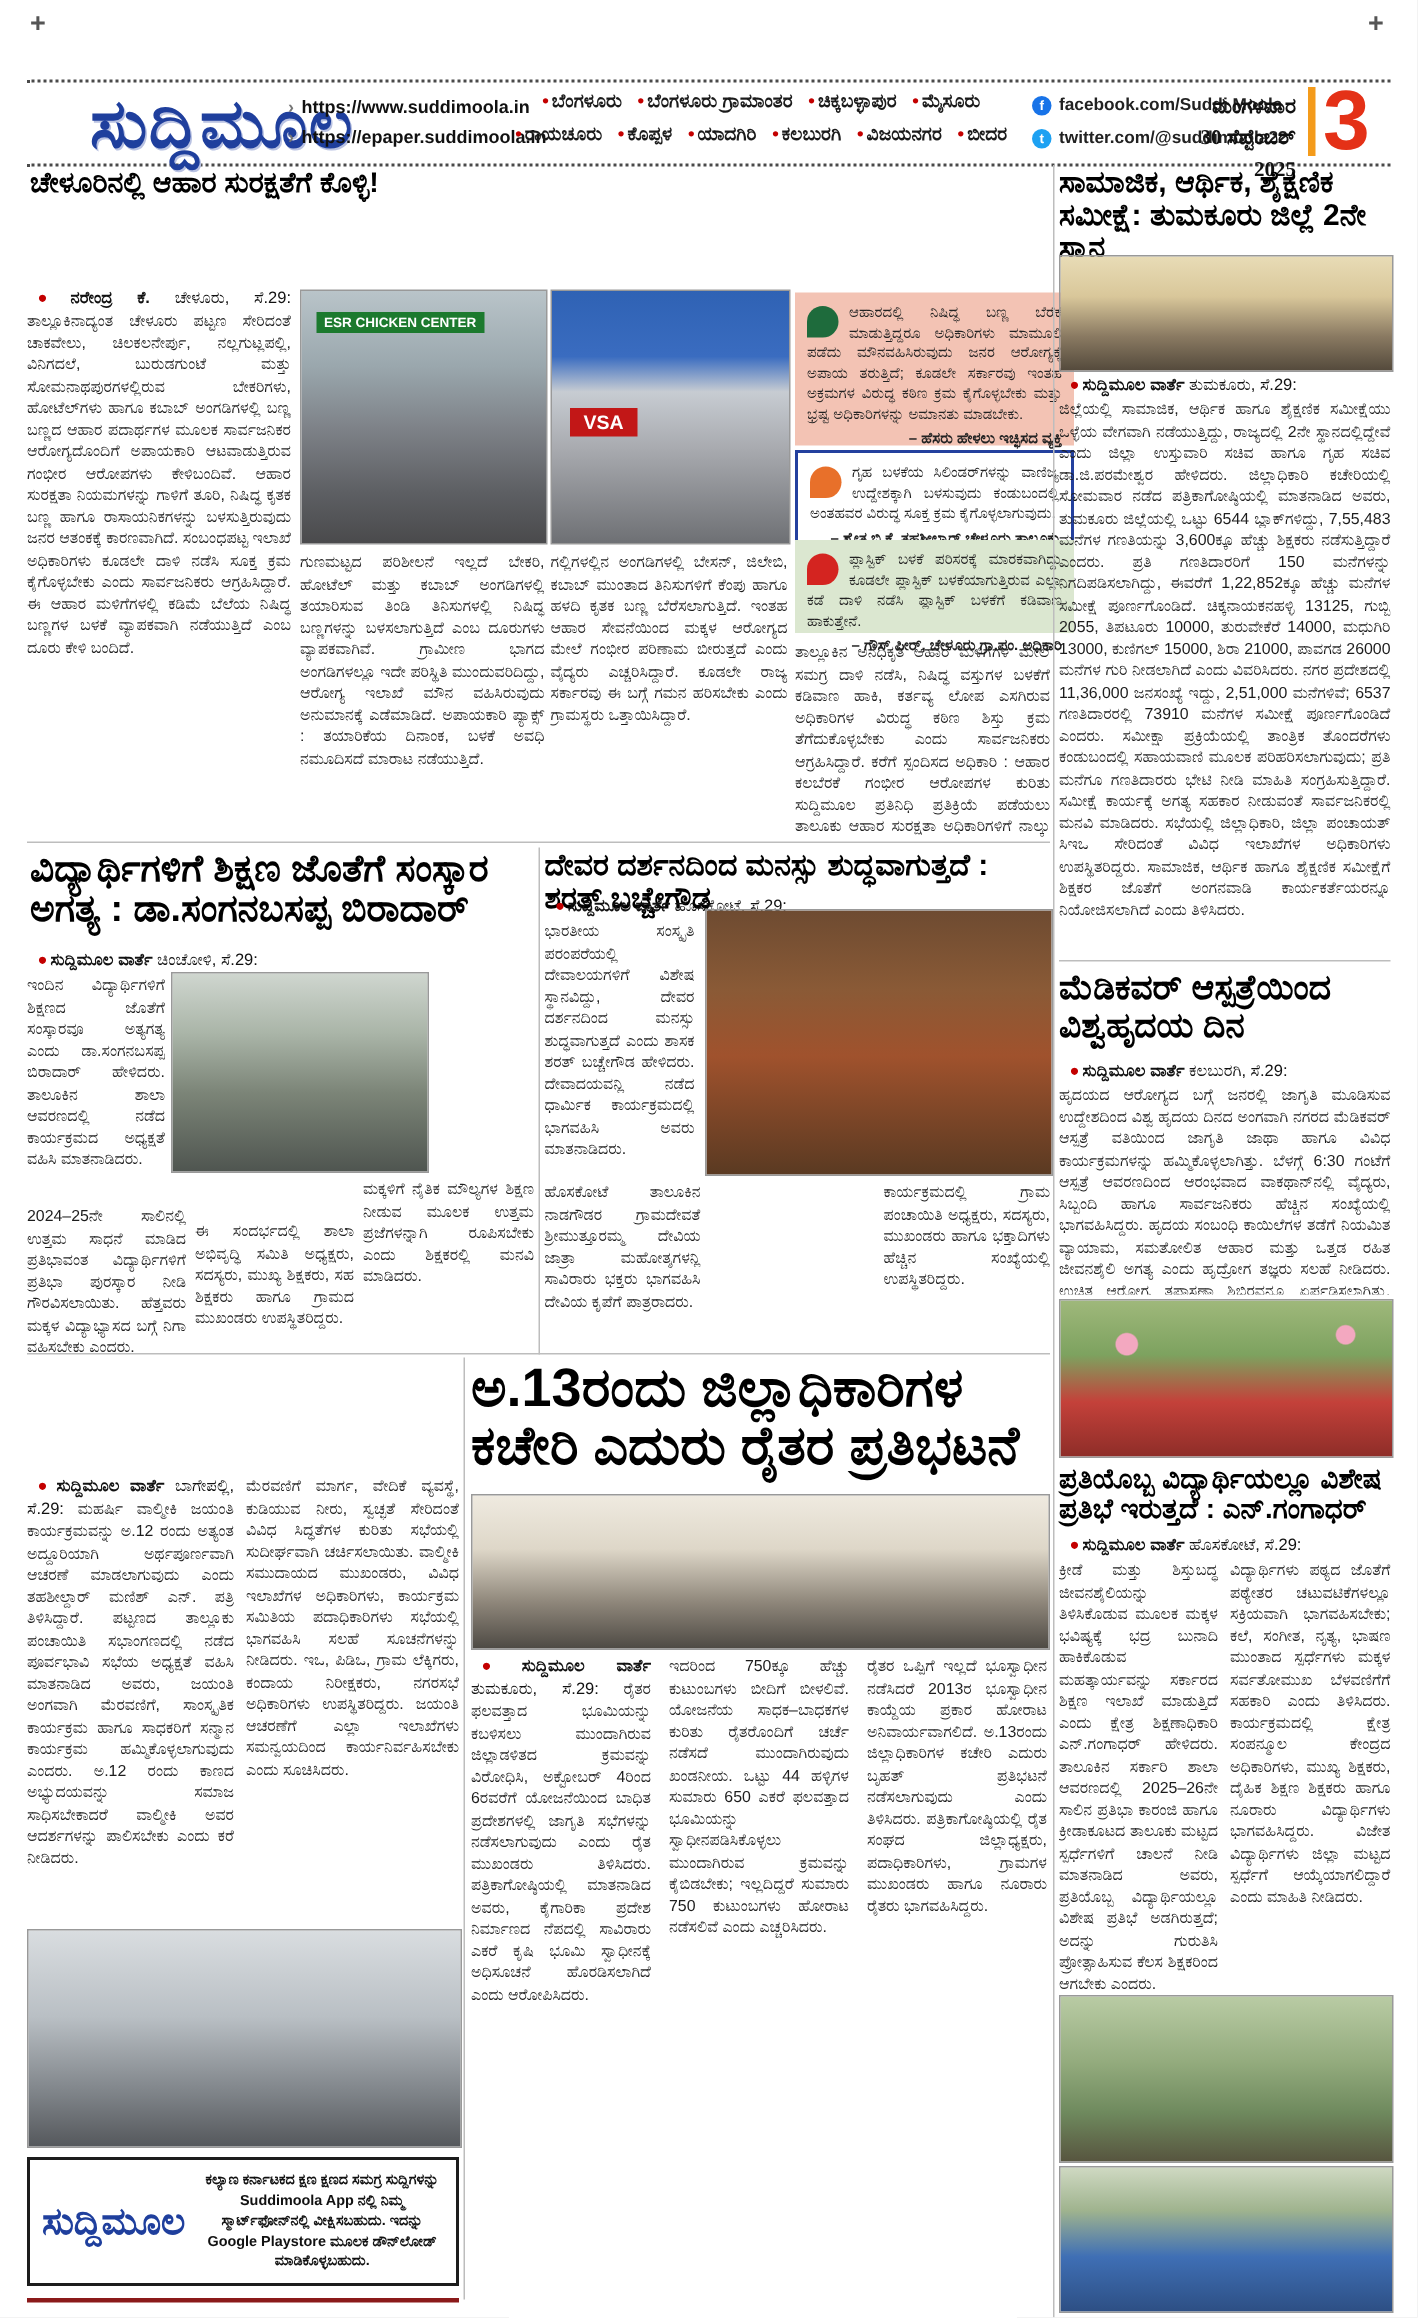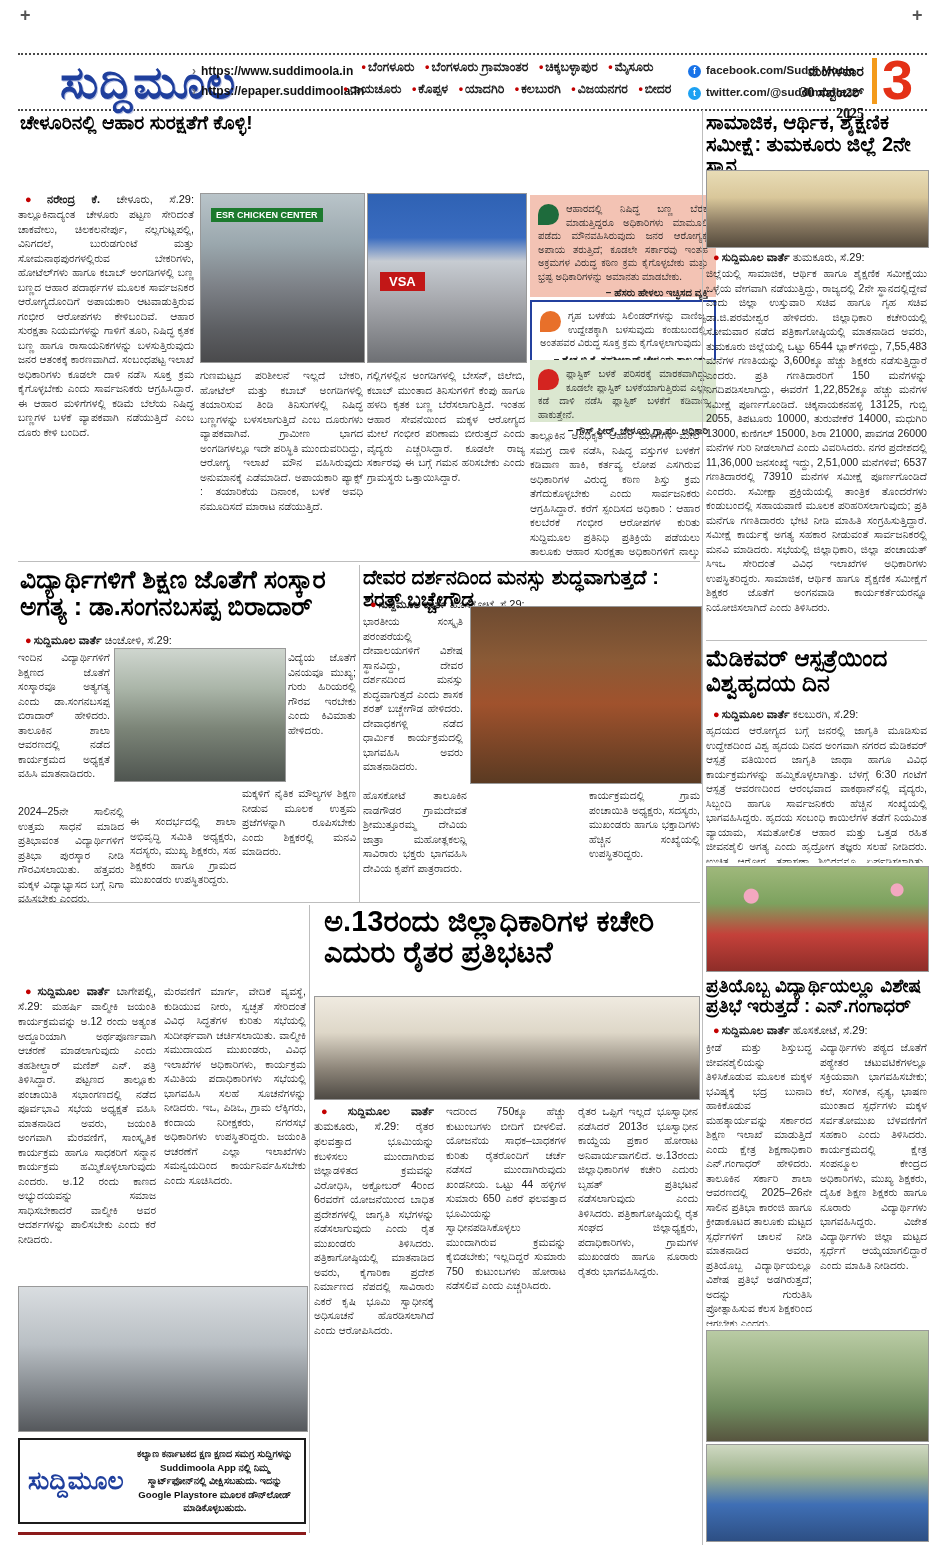--- a/index.html
+++ b/index.html
@@ -143,34 +143,33 @@
   <div class="abs body-txt" style="left:530px;top:428px;width:170px;height:132px;">ತಾಲ್ಲೂಕಿನ ಅನಧಿಕೃತ ಆಹಾರ ಮಳಿಗೆಗಳ ಮೇಲೆ ಸಮಗ್ರ ದಾಳಿ ನಡೆಸಿ, ನಿಷಿದ್ಧ ವಸ್ತುಗಳ ಬಳಕೆಗೆ ಕಡಿವಾಣ ಹಾಕಿ, ಕರ್ತವ್ಯ ಲೋಪ ಎಸಗಿರುವ ಅಧಿಕಾರಿಗಳ ವಿರುದ್ಧ ಕಠಿಣ ಶಿಸ್ತು ಕ್ರಮ ತೆಗೆದುಕೊಳ್ಳಬೇಕು ಎಂದು ಸಾರ್ವಜನಿಕರು ಆಗ್ರಹಿಸಿದ್ದಾರೆ. ಕರೆಗೆ ಸ್ಪಂದಿಸದ ಅಧಿಕಾರಿ : ಆಹಾರ ಕಲಬೆರಕೆ ಗಂಭೀರ ಆರೋಪಗಳ ಕುರಿತು ಸುದ್ದಿಮೂಲ ಪ್ರತಿನಿಧಿ ಪ್ರತಿಕ್ರಿಯೆ ಪಡೆಯಲು ತಾಲೂಕು ಆಹಾರ ಸುರಕ್ಷತಾ ಅಧಿಕಾರಿಗಳಿಗೆ ನಾಲ್ಕು ಬಾರಿ ಕರೆ ಮಾಡಿದರೆ, ಅವರು ಸ್ವೀಕರಿಸಲು ನಿರಾಕರಿಸಿದ್ದಾರೆ.</div>
 
   <div class="abs hrule" style="left:18px;top:561px;width:682px;"></div>
 
   <div class="abs headline" style="left:20px;top:566px;width:336px;font-size:25px;">ವಿದ್ಯಾರ್ಥಿಗಳಿಗೆ ಶಿಕ್ಷಣ ಜೊತೆಗೆ ಸಂಸ್ಕಾರ ಅಗತ್ಯ : ಡಾ.ಸಂಗನಬಸಪ್ಪ ಬಿರಾದಾರ್</div>
   <div class="abs byline" style="left:18px;top:634px;">
     <span class="dot">●</span><b>ಸುದ್ದಿಮೂಲ ವಾರ್ತೆ</b><span> ಚಿಂಚೋಳಿ, ಸೆ.29:</span>
   </div>
   <div class="abs body-txt" style="left:18px;top:650px;width:92px;height:130px;">ಇಂದಿನ ವಿದ್ಯಾರ್ಥಿಗಳಿಗೆ ಶಿಕ್ಷಣದ ಜೊತೆಗೆ ಸಂಸ್ಕಾರವೂ ಅತ್ಯಗತ್ಯ ಎಂದು ಡಾ.ಸಂಗನಬಸಪ್ಪ ಬಿರಾದಾರ್ ಹೇಳಿದರು. ತಾಲೂಕಿನ ಶಾಲಾ ಆವರಣದಲ್ಲಿ ನಡೆದ ಕಾರ್ಯಕ್ರಮದ ಅಧ್ಯಕ್ಷತೆ ವಹಿಸಿ ಮಾತನಾಡಿದರು.</div>
   <div class="abs photo ph-group1" style="left:114px;top:648px;width:170px;height:132px;"></div>
-  <div class="abs body-txt" style="left:288px;top:650px;width:68px;height:130px;">ವಿದ್ಯೆಯ ಜೊತೆಗೆ ವಿನಯವೂ ಮುಖ್ಯ; ಗುರು ಹಿರಿಯರಲ್ಲಿ ಗೌರವ ಇರಬೇಕು ಎಂದು ಕಿವಿಮಾತು ಹೇಳಿದರು.</div>
   <div class="abs body-txt" style="left:18px;top:786px;width:106px;height:114px;margin-top:18px;">2024–25ನೇ ಸಾಲಿನಲ್ಲಿ ಉತ್ತಮ ಸಾಧನೆ ಮಾಡಿದ ಪ್ರತಿಭಾವಂತ ವಿದ್ಯಾರ್ಥಿಗಳಿಗೆ ಪ್ರತಿಭಾ ಪುರಸ್ಕಾರ ನೀಡಿ ಗೌರವಿಸಲಾಯಿತು. ಹೆತ್ತವರು ಮಕ್ಕಳ ವಿದ್ಯಾಭ್ಯಾಸದ ಬಗ್ಗೆ ನಿಗಾ ವಹಿಸಬೇಕು ಎಂದರು.</div>
   <div class="abs body-txt" style="left:130px;top:786px;width:106px;height:114px;margin-top:28px;">ಈ ಸಂದರ್ಭದಲ್ಲಿ ಶಾಲಾ ಅಭಿವೃದ್ಧಿ ಸಮಿತಿ ಅಧ್ಯಕ್ಷರು, ಸದಸ್ಯರು, ಮುಖ್ಯ ಶಿಕ್ಷಕರು, ಸಹ ಶಿಕ್ಷಕರು ಹಾಗೂ ಗ್ರಾಮದ ಮುಖಂಡರು ಉಪಸ್ಥಿತರಿದ್ದರು.</div>
   <div class="abs body-txt" style="left:242px;top:786px;width:114px;height:114px;">ಮಕ್ಕಳಿಗೆ ನೈತಿಕ ಮೌಲ್ಯಗಳ ಶಿಕ್ಷಣ ನೀಡುವ ಮೂಲಕ ಉತ್ತಮ ಪ್ರಜೆಗಳನ್ನಾಗಿ ರೂಪಿಸಬೇಕು ಎಂದು ಶಿಕ್ಷಕರಲ್ಲಿ ಮನವಿ ಮಾಡಿದರು.</div>
 
   <div class="abs vrule" style="left:359px;top:565px;height:338px;"></div>
 
   <div class="abs headline" style="left:363px;top:567px;width:337px;font-size:20px;">ದೇವರ ದರ್ಶನದಿಂದ ಮನಸ್ಸು ಶುದ್ಧವಾಗುತ್ತದೆ : ಶರತ್ ಬಚ್ಚೇಗೌಡ</div>
   <div class="abs byline" style="left:363px;top:598px;">
     <span class="dot">●</span><b>ಸುದ್ದಿಮೂಲ ವಾರ್ತೆ</b><span> ಹೊಸಕೋಟೆ, ಸೆ.29:</span>
   </div>
-  <div class="abs body-txt" style="left:363px;top:614px;width:100px;height:168px;">ಭಾರತೀಯ ಸಂಸ್ಕೃತಿ ಪರಂಪರೆಯಲ್ಲಿ ದೇವಾಲಯಗಳಿಗೆ ವಿಶೇಷ ಸ್ಥಾನವಿದ್ದು, ದೇವರ ದರ್ಶನದಿಂದ ಮನಸ್ಸು ಶುದ್ಧವಾಗುತ್ತದೆ ಎಂದು ಶಾಸಕ ಶರತ್ ಬಚ್ಚೇಗೌಡ ಹೇಳಿದರು. ದೇವಾಧಕಗಳ್ಲಿ ನಡೆದ ಧಾರ್ಮಿಕ ಕಾರ್ಯಕ್ರಮದಲ್ಲಿ ಭಾಗವಹಿಸಿ ಅವರು ಮಾತನಾಡಿದರು.</div>
+  <div class="abs body-txt" style="left:363px;top:614px;width:100px;height:168px;">ಭಾರತೀಯ ಸಂಸ್ಕೃತಿ ಪರಂಪರೆಯಲ್ಲಿ ದೇವಾಲಯಗಳಿಗೆ ವಿಶೇಷ ಸ್ಥಾನವಿದ್ದು, ದೇವರ ದರ್ಶನದಿಂದ ಮನಸ್ಸು ಶುದ್ಧವಾಗುತ್ತದೆ ಎಂದು ಶಾಸಕ ಶರತ್ ಬಚ್ಚೇಗೌಡ ಹೇಳಿದರು. ದೇವಾದಯವನ್ಲಿ ನಡೆದ ಧಾರ್ಮಿಕ ಕಾರ್ಯಕ್ರಮದಲ್ಲಿ ಭಾಗವಹಿಸಿ ಅವರು ಮಾತನಾಡಿದರು.</div>
   <div class="abs photo ph-temple" style="left:470px;top:606px;width:230px;height:176px;"></div>
-  <div class="abs body-txt" style="left:363px;top:788px;width:104px;height:112px;">ಹೊಸಕೋಟೆ ತಾಲೂಕಿನ ನಾಡಗೌಡರ ಗ್ರಾಮದೇವತೆ ಶ್ರೀಮುತ್ತೂರಮ್ಮ ದೇವಿಯ ಜಾತ್ರಾ ಮಹೋತ್ಲಕಲನ್ಲಿ ಸಾವಿರಾರು ಭಕ್ತರು ಭಾಗವಹಿಸಿ ದೇವಿಯ ಕೃಪೆಗೆ ಪಾತ್ರರಾದರು.</div>
+  <div class="abs body-txt" style="left:363px;top:788px;width:104px;height:112px;">ಹೊಸಕೋಟೆ ತಾಲೂಕಿನ ನಾಡಗೌಡರ ಗ್ರಾಮದೇವತೆ ಶ್ರೀಮುತ್ತೂರಮ್ಮ ದೇವಿಯ ಜಾತ್ರಾ ಮಹೋತ್ಶಗಳನ್ಲಿ ಸಾವಿರಾರು ಭಕ್ತರು ಭಾಗವಹಿಸಿ ದೇವಿಯ ಕೃಪೆಗೆ ಪಾತ್ರರಾದರು.</div>
   <div class="abs body-txt" style="left:589px;top:788px;width:111px;height:112px;">ಕಾರ್ಯಕ್ರಮದಲ್ಲಿ ಗ್ರಾಮ ಪಂಚಾಯಿತಿ ಅಧ್ಯಕ್ಷರು, ಸದಸ್ಯರು, ಮುಖಂಡರು ಹಾಗೂ ಭಕ್ತಾದಿಗಳು ಹೆಚ್ಚಿನ ಸಂಖ್ಯೆಯಲ್ಲಿ ಉಪಸ್ಥಿತರಿದ್ದರು.</div>
 
   <div class="abs hrule" style="left:18px;top:902px;width:682px;"></div>
   <div class="abs vrule" style="left:702px;top:110px;height:1435px;"></div>
 
   <div class="abs headline" style="left:706px;top:112px;width:221px;font-size:20px;">ಸಾಮಾಜಿಕ, ಆರ್ಥಿಕ, ಶೈಕ್ಷಣಿಕ ಸಮೀಕ್ಷೆ: ತುಮಕೂರು ಜಿಲ್ಲೆ 2ನೇ ಸ್ಥಾನ</div>
   <div class="abs photo ph-meet1" style="left:706px;top:170px;width:221px;height:76px;"></div>
   <div class="abs byline" style="left:706px;top:251px;">
     <span class="dot">●</span><b>ಸುದ್ದಿಮೂಲ ವಾರ್ತೆ</b><span> ತುಮಕೂರು, ಸೆ.29:</span>
   </div>
@@ -202,21 +201,21 @@
   <div class="abs photo ph-room" style="left:18px;top:1286px;width:288px;height:144px;"></div>
 
   <div class="abs appbox" style="left:18px;top:1438px;width:288px;height:86px;">
     <div class="applogo">ಸುದ್ದಿಮೂಲ</div>
     <div class="apptext">ಕಲ್ಯಾಣ ಕರ್ನಾಟಕದ ಕ್ಷಣ ಕ್ಷಣದ ಸಮಗ್ರ ಸುದ್ದಿಗಳನ್ನು Suddimoola App ನಲ್ಲಿ ನಿಮ್ಮ ಸ್ಮಾರ್ಟ್‌ಫೋನ್‌ನಲ್ಲಿ ವೀಕ್ಷಿಸಬಹುದು. ಇದನ್ನು Google Playstore ಮೂಲಕ ಡೌನ್‌ಲೋಡ್ ಮಾಡಿಕೊಳ್ಳಬಹುದು.</div>
   </div>
   <div class="abs maroon" style="left:18px;top:1532px;width:288px;"></div>
 
   <div class="abs vrule" style="left:309px;top:905px;height:628px;"></div>
 
-  <div class="abs headline" style="left:314px;top:906px;width:384px;font-size:29px;margin-left:10px;">ಅ.13ರಂದು ಜಿಲ್ಲಾಧಿಕಾರಿಗಳ ಕಚೇರಿ ಎದುರು ರೈತರ ಪ್ರತಿಭಟನೆ</div>
+  <div class="abs headline" style="left:314px;top:906px;width:384px;font-size:36px;">ಅ.13ರಂದು ಜಿಲ್ಲಾಧಿಕಾರಿಗಳ ಕಚೇರಿ ಎದುರು ರೈತರ ಪ್ರತಿಭಟನೆ</div>
   <div class="abs photo ph-farmers" style="left:314px;top:996px;width:384px;height:102px;"></div>
   <div class="abs body-txt" style="left:314px;top:1104px;width:120px;height:438px;">
     <span class="byline"><span class="dot">●</span><b>ಸುದ್ದಿಮೂಲ ವಾರ್ತೆ</b><span> ತುಮಕೂರು, ಸೆ.29:</span></span>
     <span>ರೈತರ ಫಲವತ್ತಾದ ಭೂಮಿಯನ್ನು ಕಬಳಿಸಲು ಮುಂದಾಗಿರುವ ಜಿಲ್ಲಾಡಳಿತದ ಕ್ರಮವನ್ನು ವಿರೋಧಿಸಿ, ಅಕ್ಟೋಬರ್ 4ರಿಂದ 6ರವರೆಗೆ ಯೋಜನೆಯಿಂದ ಬಾಧಿತ ಪ್ರದೇಶಗಳಲ್ಲಿ ಜಾಗೃತಿ ಸಭೆಗಳನ್ನು ನಡೆಸಲಾಗುವುದು ಎಂದು ರೈತ ಮುಖಂಡರು ತಿಳಿಸಿದರು. ಪತ್ರಿಕಾಗೋಷ್ಠಿಯಲ್ಲಿ ಮಾತನಾಡಿದ ಅವರು, ಕೈಗಾರಿಕಾ ಪ್ರದೇಶ ನಿರ್ಮಾಣದ ನೆಪದಲ್ಲಿ ಸಾವಿರಾರು ಎಕರೆ ಕೃಷಿ ಭೂಮಿ ಸ್ವಾಧೀನಕ್ಕೆ ಅಧಿಸೂಚನೆ ಹೊರಡಿಸಲಾಗಿದೆ ಎಂದು ಆರೋಪಿಸಿದರು.</span>
   </div>
   <div class="abs body-txt" style="left:446px;top:1104px;width:120px;height:438px;">ಇದರಿಂದ 750ಕ್ಕೂ ಹೆಚ್ಚು ಕುಟುಂಬಗಳು ಬೀದಿಗೆ ಬೀಳಲಿವೆ. ಯೋಜನೆಯ ಸಾಧಕ–ಬಾಧಕಗಳ ಕುರಿತು ರೈತರೊಂದಿಗೆ ಚರ್ಚೆ ನಡೆಸದೆ ಮುಂದಾಗಿರುವುದು ಖಂಡನೀಯ. ಒಟ್ಟು 44 ಹಳ್ಳಿಗಳ ಸುಮಾರು 650 ಎಕರೆ ಫಲವತ್ತಾದ ಭೂಮಿಯನ್ನು ಸ್ವಾಧೀನಪಡಿಸಿಕೊಳ್ಳಲು ಮುಂದಾಗಿರುವ ಕ್ರಮವನ್ನು ಕೈಬಿಡಬೇಕು; ಇಲ್ಲದಿದ್ದರೆ ಸುಮಾರು 750 ಕುಟುಂಬಗಳು ಹೋರಾಟ ನಡೆಸಲಿವೆ ಎಂದು ಎಚ್ಚರಿಸಿದರು.</div>
   <div class="abs body-txt" style="left:578px;top:1104px;width:120px;height:438px;">ರೈತರ ಒಪ್ಪಿಗೆ ಇಲ್ಲದೆ ಭೂಸ್ವಾಧೀನ ನಡೆಸಿದರೆ 2013ರ ಭೂಸ್ವಾಧೀನ ಕಾಯ್ದೆಯ ಪ್ರಕಾರ ಹೋರಾಟ ಅನಿವಾರ್ಯವಾಗಲಿದೆ. ಅ.13ರಂದು ಜಿಲ್ಲಾಧಿಕಾರಿಗಳ ಕಚೇರಿ ಎದುರು ಬೃಹತ್ ಪ್ರತಿಭಟನೆ ನಡೆಸಲಾಗುವುದು ಎಂದು ತಿಳಿಸಿದರು. ಪತ್ರಿಕಾಗೋಷ್ಠಿಯಲ್ಲಿ ರೈತ ಸಂಘದ ಜಿಲ್ಲಾಧ್ಯಕ್ಷರು, ಪದಾಧಿಕಾರಿಗಳು, ಗ್ರಾಮಗಳ ಮುಖಂಡರು ಹಾಗೂ ನೂರಾರು ರೈತರು ಭಾಗವಹಿಸಿದ್ದರು.</div>
 
 </div>
 

